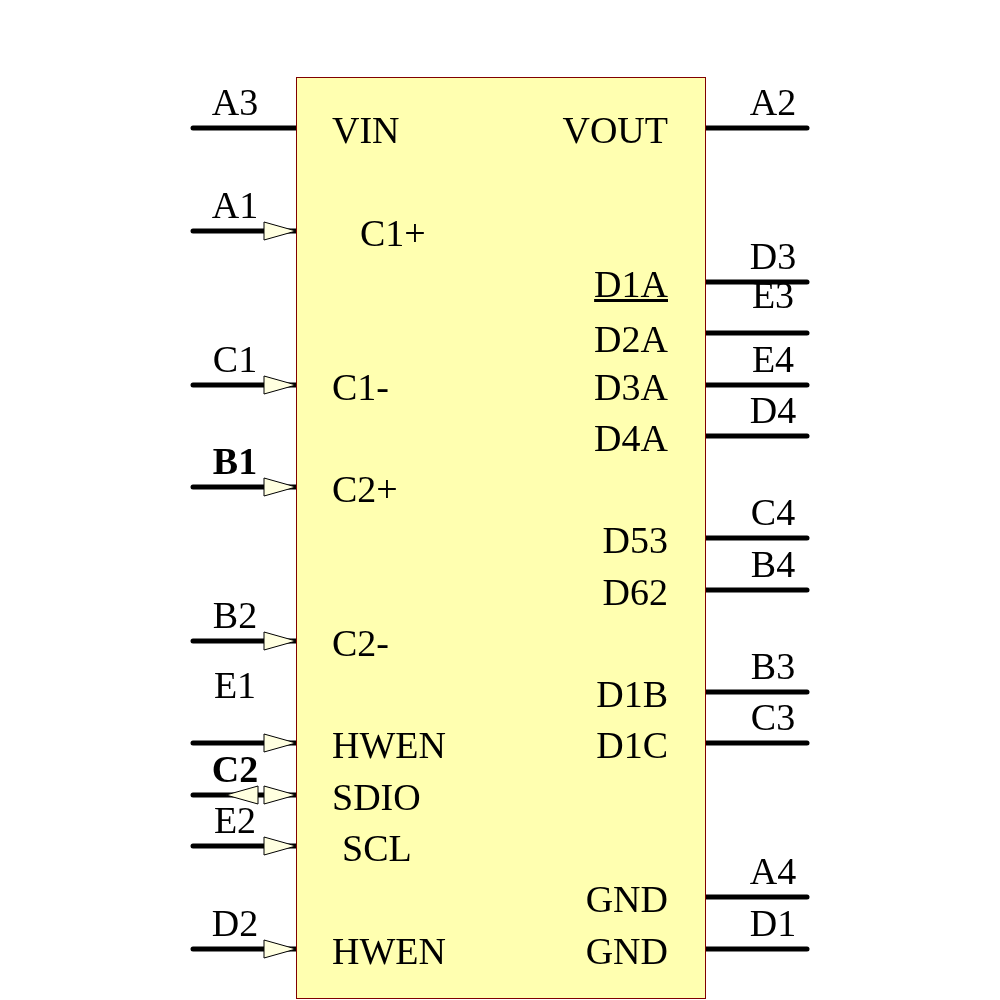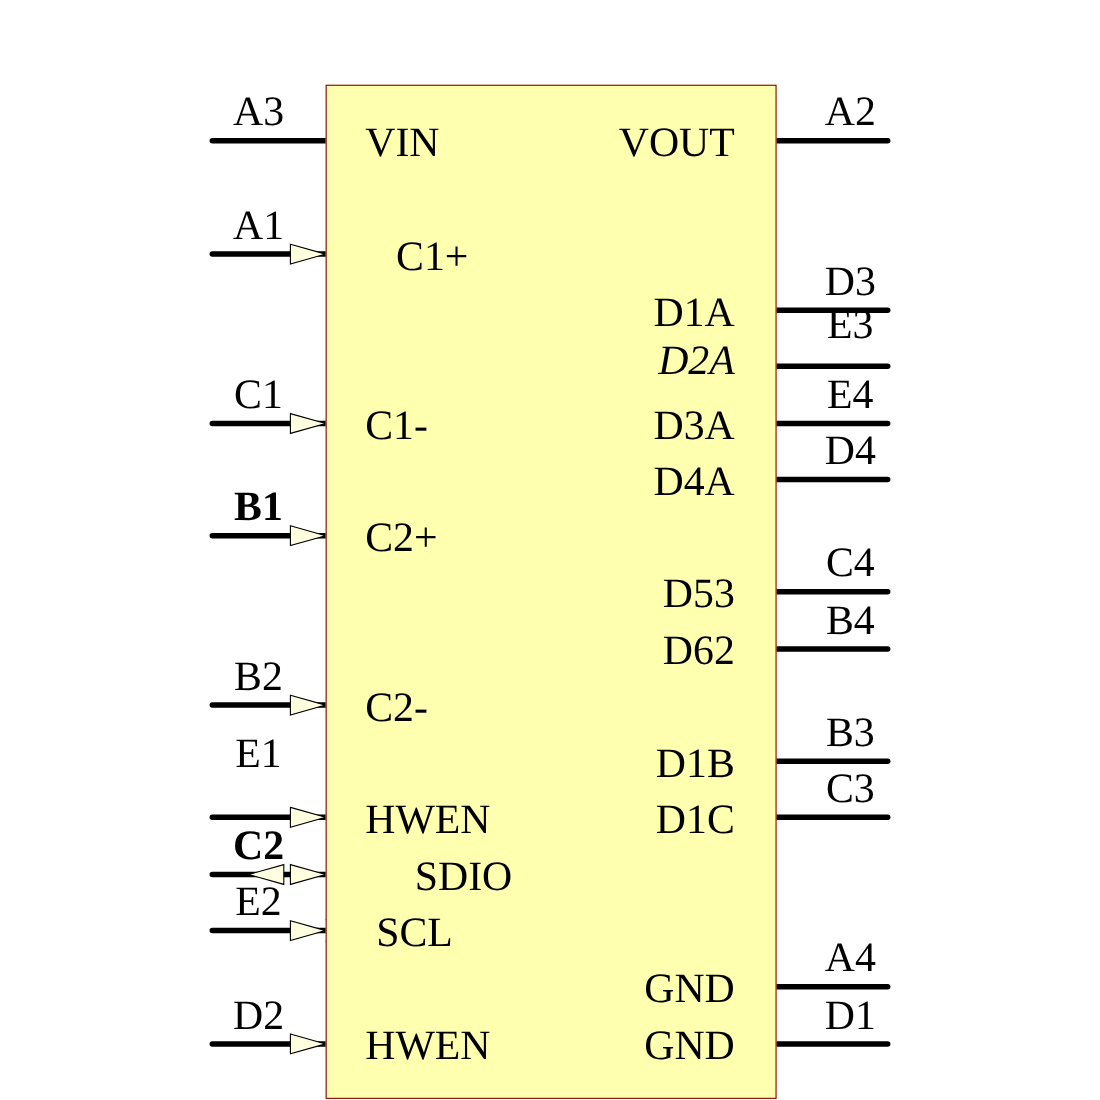--- a/index.html
+++ b/index.html
@@ -97,31 +97,31 @@
     <div class="txt pin-name-left" style="top: 214px; margin-left: 28px;">C1+</div>
     <div class="txt left-net" style="top: 340px;">C1</div>
     <div class="txt pin-name-left" style="top: 368px;">C1-</div>
     <div class="txt left-net" style="top: 442px; font-weight: bold;">B1</div>
     <div class="txt pin-name-left" style="top: 470px;">C2+</div>
     <div class="txt left-net" style="top: 596px;">B2</div>
     <div class="txt pin-name-left" style="top: 624px;">C2-</div>
     <div class="txt left-net" style="top: 666px;">E1</div>
     <div class="txt pin-name-left" style="top: 726px;">HWEN</div>
     <div class="txt left-net" style="top: 750px; font-weight: bold;">C2</div>
-    <div class="txt pin-name-left" style="top: 778px; margin-left: 45px;">SDIO</div>
+    <div class="txt pin-name-left" style="top: 778px;">SDIO</div>
     <div class="txt left-net" style="top: 801px;">E2</div>
     <div class="txt pin-name-left" style="top: 829px; left: 342px;">SCL</div>
     <div class="txt left-net" style="top: 904px;">D2</div>
     <div class="txt pin-name-left" style="top: 932px;">HWEN</div>
     <div class="txt right-net" style="top: 83px;">A2</div>
     <div class="txt pin-name-right" style="top: 111px;">VOUT</div>
     <div class="txt right-net" style="top: 237px;">D3</div>
-    <div class="txt pin-name-right" style="top: 265px;">D1A</div>
+    <div class="txt pin-name-right" style="top: 265px; text-decoration: underline;">D1A</div>
     <div class="txt right-net" style="top: 276px;">E3</div>
-    <div class="txt pin-name-right" style="top: 309px; font-style: italic;">D2A</div>
+    <div class="txt pin-name-right" style="top: 320px;">D2A</div>
     <div class="txt right-net" style="top: 340px;">E4</div>
     <div class="txt pin-name-right" style="top: 368px; text-align: center;">D3A</div>
     <div class="txt right-net" style="top: 391px;">D4</div>
     <div class="txt pin-name-right" style="top: 419px;">D4A</div>
     <div class="txt right-net" style="top: 493px;">C4</div>
     <div class="txt pin-name-right" style="top: 521px;">D53</div>
     <div class="txt right-net" style="top: 545px;">B4</div>
     <div class="txt pin-name-right" style="top: 573px;">D62</div>
     <div class="txt right-net" style="top: 647px;">B3</div>
     <div class="txt pin-name-right" style="top: 675px;">D1B</div>

